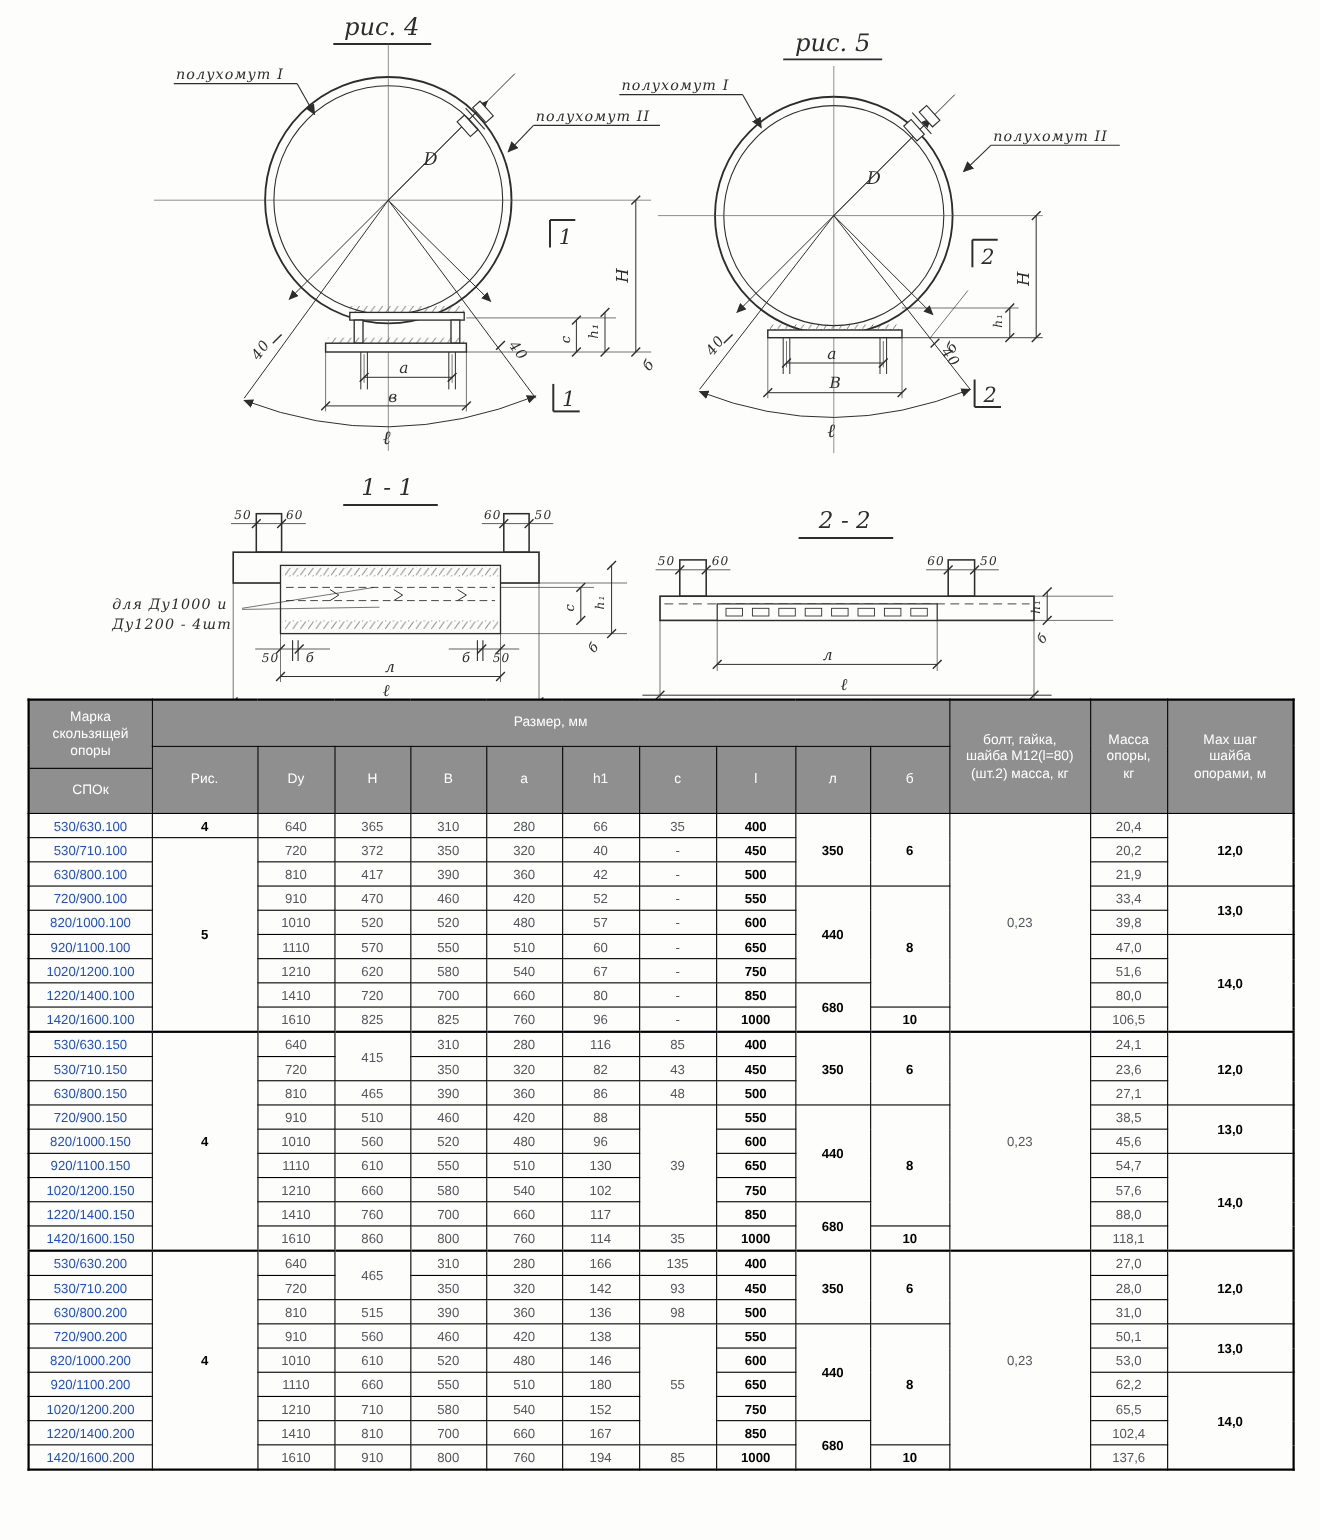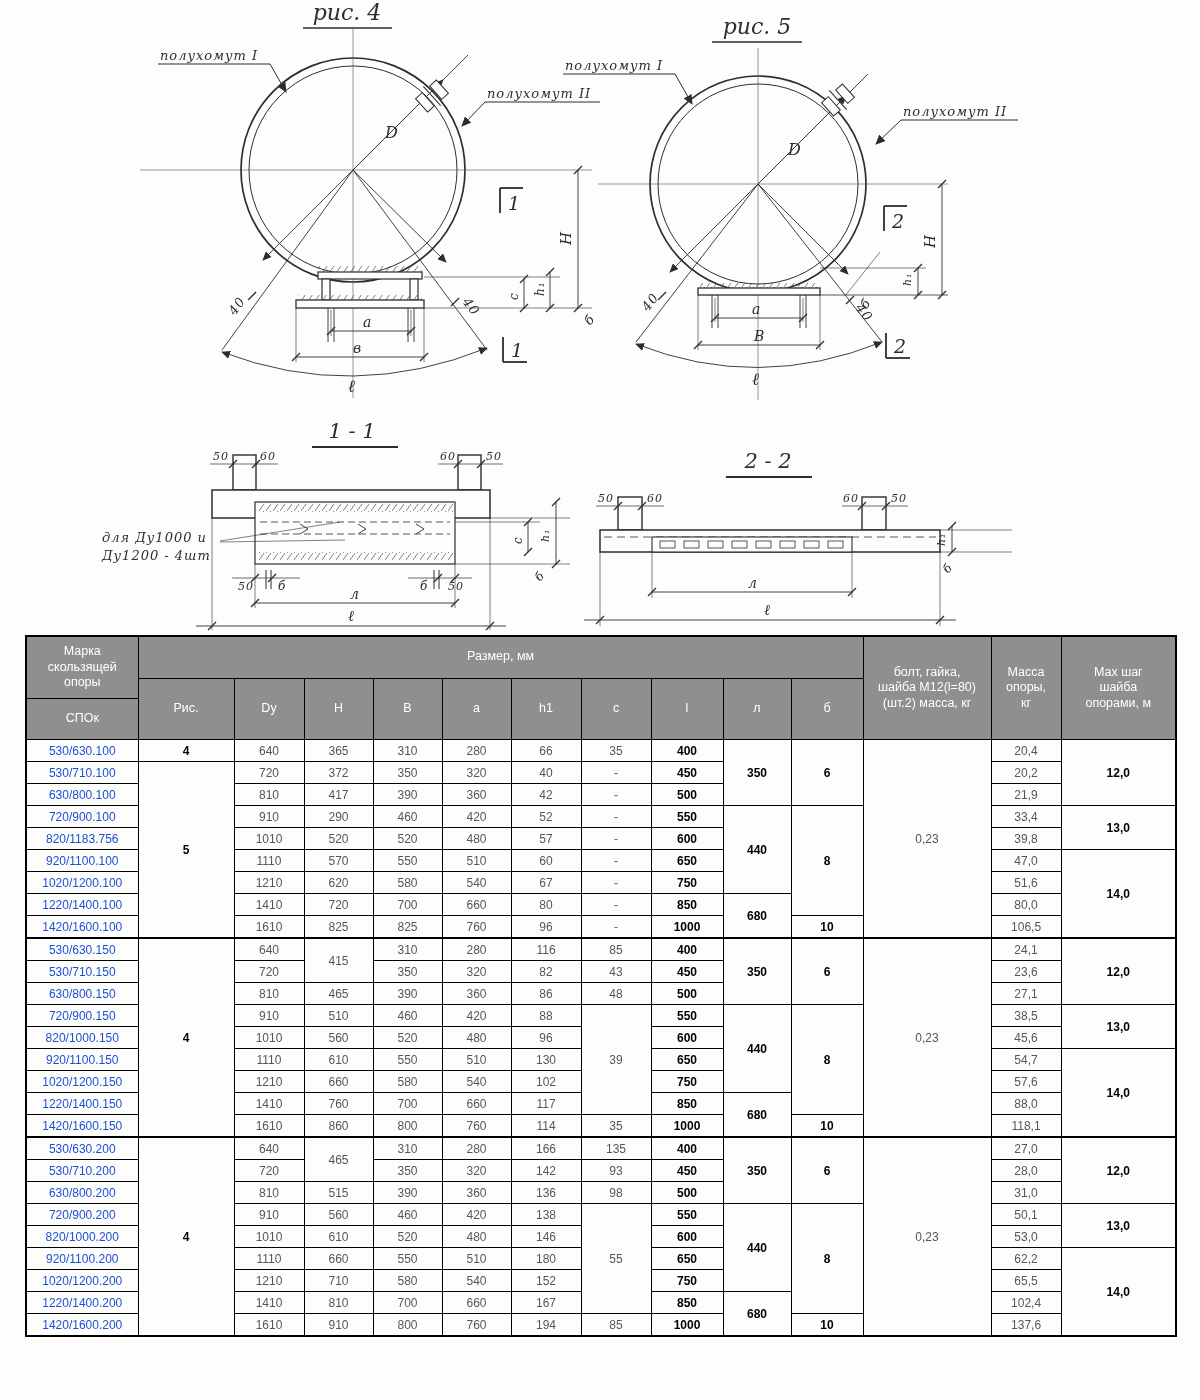--- a/index.html
+++ b/index.html
@@ -1,19 +1,19 @@
 <!DOCTYPE html>
 <html><head>
 <meta charset="utf-8">
 <style>
   html,body{margin:0;padding:0;background:#ffffff;}
   #page{position:relative;width:1200px;height:1400px;background:#fdfdfc;overflow:hidden;
         font-family:"Liberation Sans", sans-serif;}
   
-  #draw-area{position:absolute;left:0;top:0;width:1172px;height:632px;}
+  #draw-area{position:absolute;left:0;top:12px;width:1172px;height:632px;}
   svg text{fill:#2d2d2d;}
   .hand{font-family:"DejaVu Serif", serif;font-style:italic;}
   .lab{font-family:"DejaVu Serif", serif;font-style:italic;letter-spacing:1px;}
   
   #spec-table{position:absolute;left:25px;top:635px;width:1150px;border-collapse:collapse;
               table-layout:fixed;border:2px solid #000;}
   #spec-table th{background:#8f8f8f;color:#ffffff;border:1px solid #000;font-weight:normal;
                  font-size:12.5px;line-height:1.25;padding:1px 13px;}
   #spec-table thead tr.r1{height:41px;margin-left:11px;}
   #spec-table thead tr.r2{height:60px;}
@@ -417,33 +417,33 @@
           <td>390</td>
           <td>360</td>
           <td>42</td>
           <td>-</td>
           <td class="k">500</td>
           <td>21,9</td>
         </tr>
         <tr>
           <td>720/900.100</td>
           <td>910</td>
-          <td>290</td>
+          <td>470</td>
           <td>460</td>
           <td>420</td>
           <td>52</td>
           <td>-</td>
           <td class="k">550</td>
           <td rowspan="4" class="k">440</td>
           <td rowspan="5" class="k">8</td>
           <td>33,4</td>
           <td rowspan="2" class="k">13,0</td>
         </tr>
         <tr>
-          <td>820/1183.756</td>
+          <td>820/1000.100</td>
           <td>1010</td>
           <td>520</td>
           <td>520</td>
           <td>480</td>
           <td>57</td>
           <td>-</td>
           <td class="k">600</td>
           <td>39,8</td>
         </tr>
         <tr>

